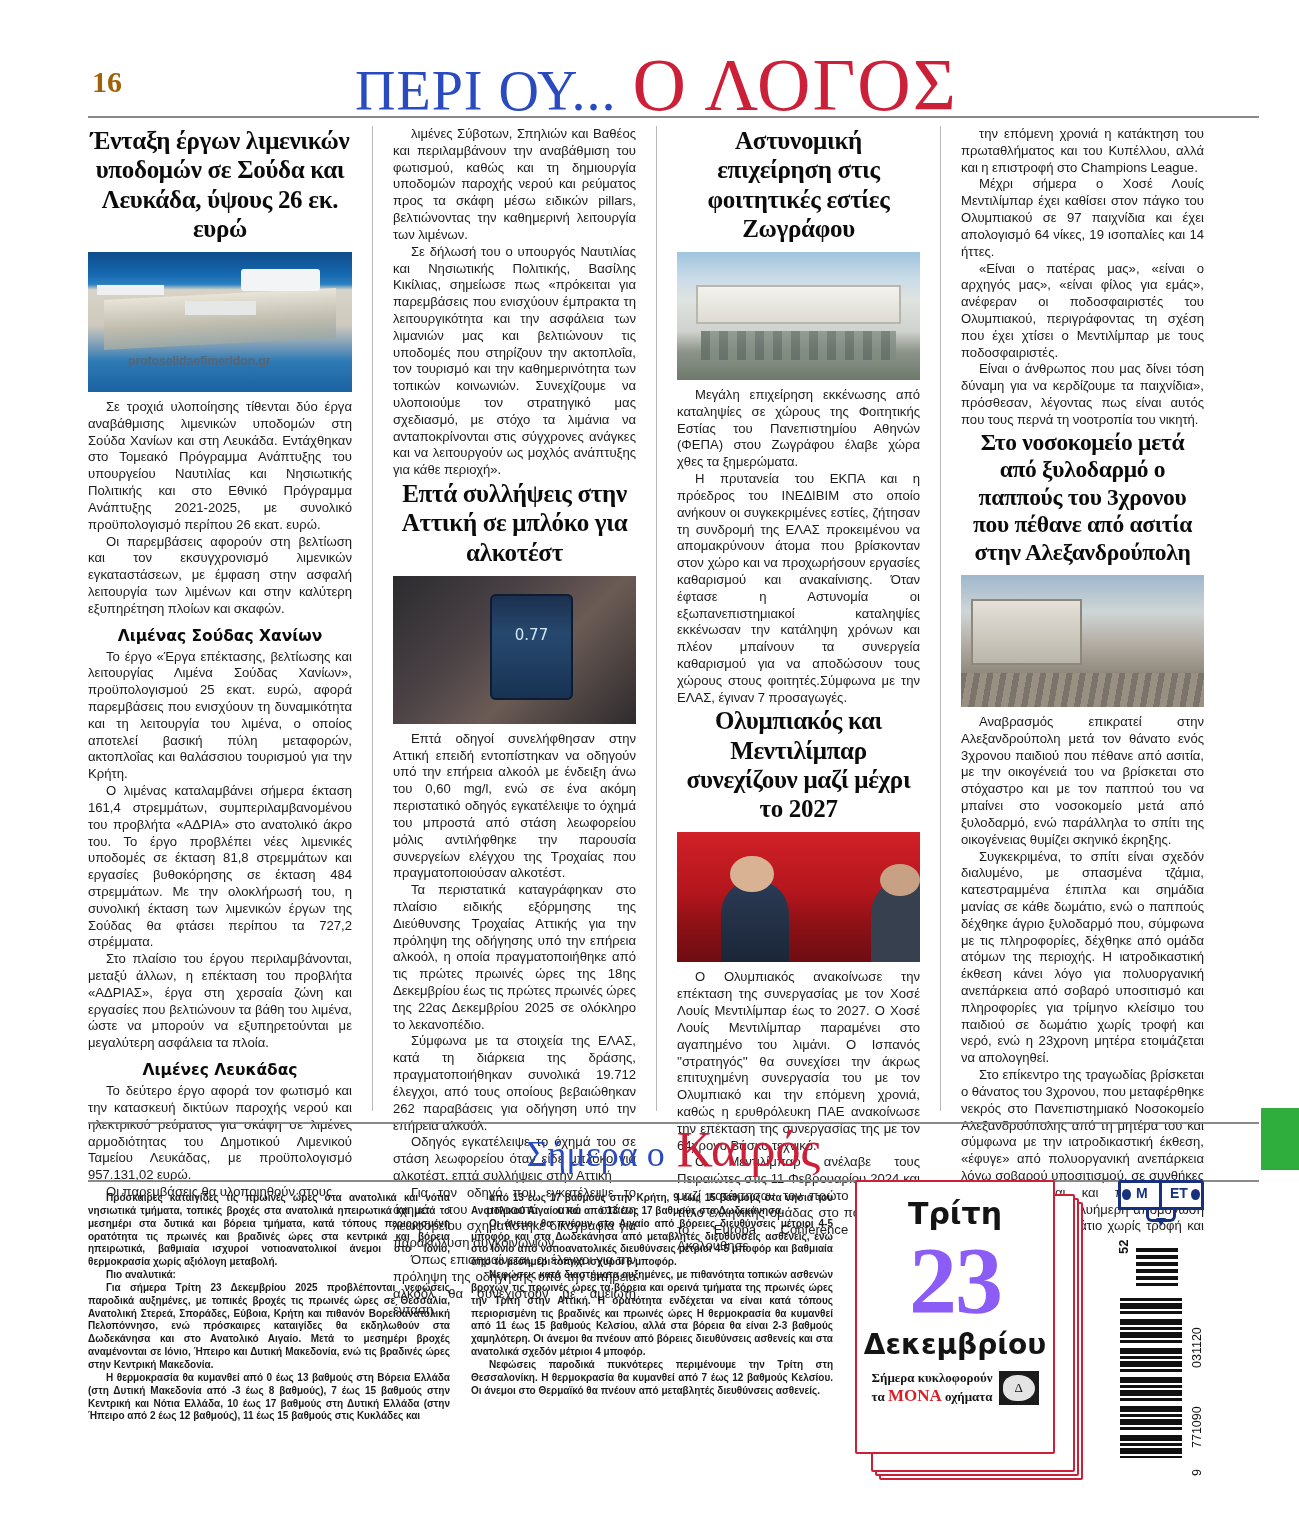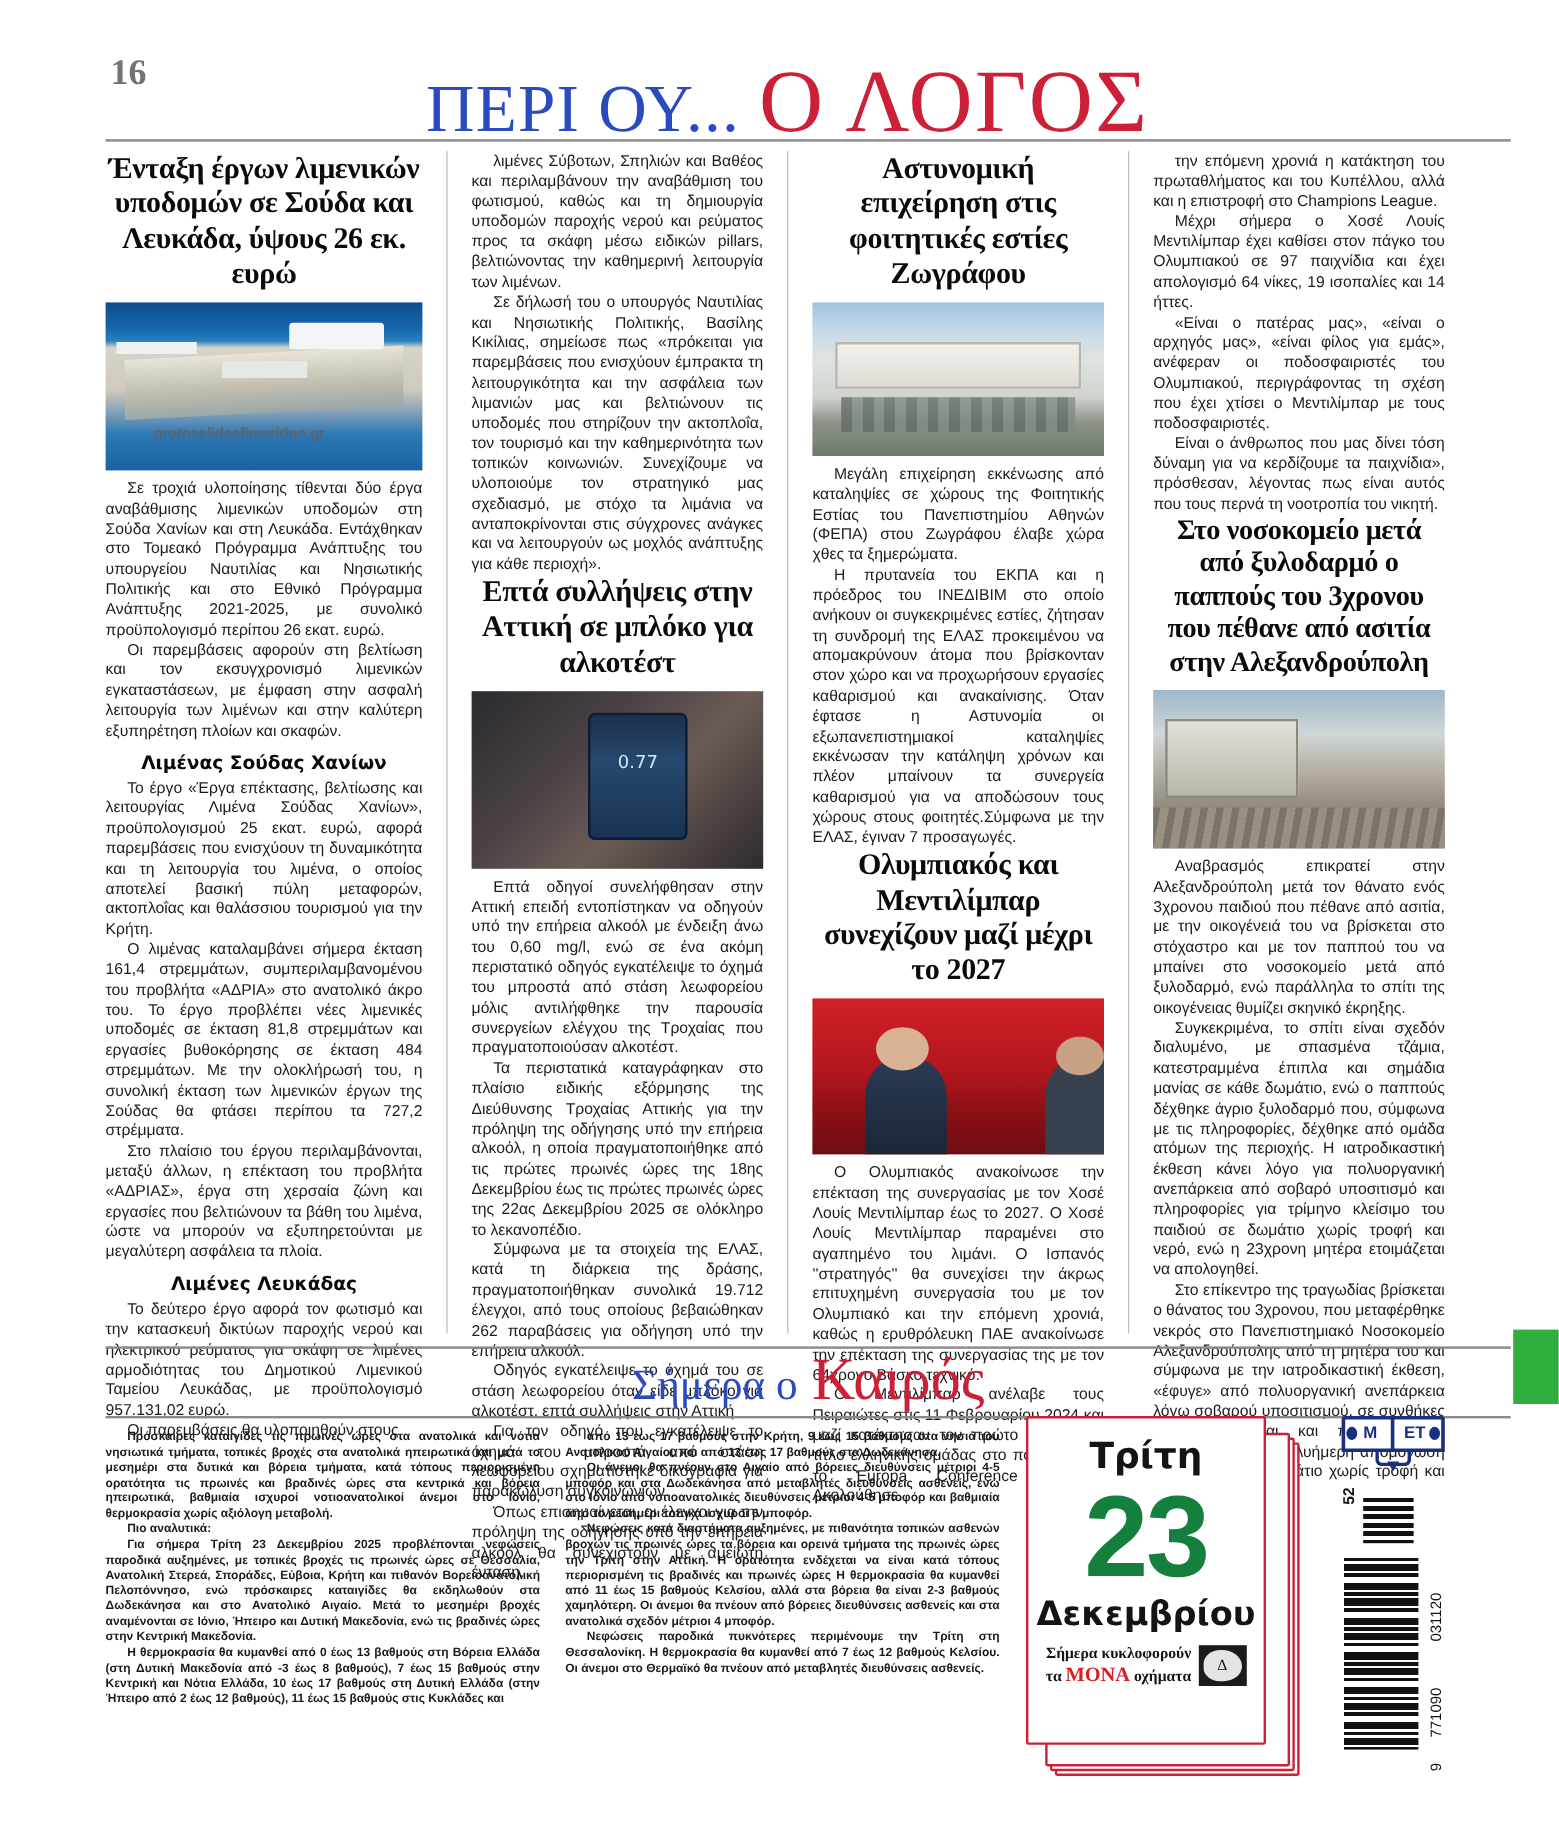--- a/index.html
+++ b/index.html
@@ -30,24 +30,24 @@
     height: 112px;
     display: flex;
     align-items: flex-end;
     padding: 0 40px 0 90px;
     box-sizing: border-box;
   }
   .folio {
     font-family: "Liberation Serif", serif;
     font-size: 30px;
     font-weight: bold;
-    color: #737373;
+    color: #a16207;
     position: absolute;
     left: 92px;
-    top: 44px;
+    top: 65px;
     letter-spacing: 0;
   }
   .masthead-title {
     position: absolute;
     left: 355px;
     top: 48px;
     white-space: nowrap;
     font-family: "Liberation Serif", serif;
     line-height: 1;
   }
@@ -386,25 +386,25 @@
     padding-top: 10px;
   }
   .cal-day {
     font-family: "DejaVu Sans", sans-serif;
     font-weight: bold;
     font-size: 30px;
     color: #141414;
     margin: 4px 0 2px;
   }
   .cal-num {
-    font-family: Liberation Sans, sans-serif;
+    font-family: Liberation Serif, serif;
     font-weight: bold;
     font-size: 96px;
     line-height: .95;
-    color: #15803d;
+    color: #8b5cf6;
     margin: 4px 0 0;
     letter-spacing: -2px;
   }
   .cal-month {
     font-family: "DejaVu Sans", sans-serif;
     font-weight: bold;
     font-size: 28px;
     color: #141414;
     margin-top: 2px;
   }
@@ -415,21 +415,21 @@
     justify-content: center;
     gap: 6px;
     padding: 0 8px;
   }
   .cal-note-text {
     font-family: "Liberation Serif", serif;
     font-weight: bold;
     font-size: 13px;
     color: #141414;
     line-height: 1.15;
-    text-align: right;
+    text-align: center;
   }
   .cal-note-text .mona {
     color: #d81f26;
     font-size: 17px;
   }
   .cal-badge {
     width: 40px;
     height: 34px;
     background: #1b1b1b;
     position: relative;

